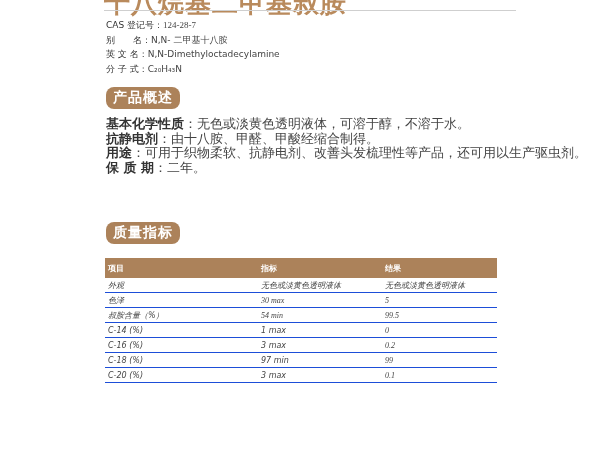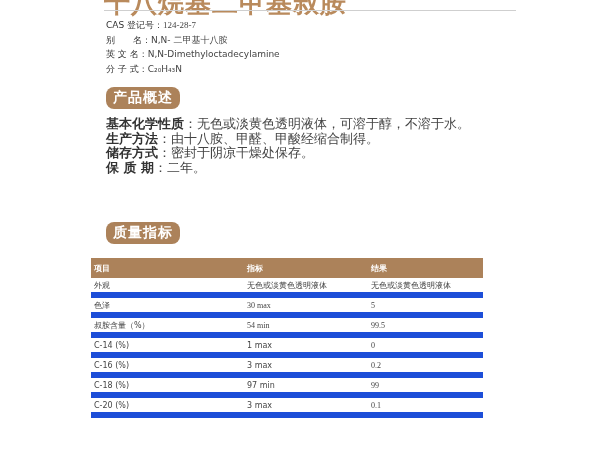--- a/index.html
+++ b/index.html
@@ -11,45 +11,45 @@
   .info { position:absolute; left:106px; top:18px; font-size:9px; line-height:14.5px; }
   .info .row { white-space:nowrap; }
   .info .lbl { font-weight:normal; color:#333; display:inline-block; }
   .info .val { color:#444; }
   .serif { font-family:"Liberation Serif", serif; }
   .badge { position:absolute; left:106px; background:#ac825a; color:#fff; font-weight:bold;
            font-size:14px; padding:2px 7px; border-radius:8px; letter-spacing:1px; }
   .desc { position:absolute; left:106px; top:117px; font-size:13px; line-height:14.5px; }
   .desc .lbl { font-weight:bold; color:#333; }
   .desc .val { color:#444; }
-  table { position:absolute; left:91px; top:258px; width:392px; border-collapse:collapse; font-size:8px; }
+  table { position:absolute; left:105px; top:258px; width:392px; border-collapse:collapse; font-size:8px; }
   th { background:#ac825a; color:#fff; text-align:left; font-weight:bold; height:20px; padding:0 3px; }
-  td { height:14px; padding:0 3px; border-bottom:6px solid #1d4ed8; color:#444; }
+  td { height:14px; padding:0 3px; border-bottom:1px solid #1d4ed8; color:#444;font-style:italic; }
   td.num { font-family:"Liberation Serif", serif; }
   .c1 { width:147px; } .c2 { width:118px;margin-top:24px; }
 </style>
 </head>
 <body>
 
 <div class="title">十八烷基二甲基叔胺</div>
 <div class="title-rule"></div>
 
 <div class="info">
   <div class="row"><span class="lbl">CAS 登记号</span><span class="val serif">：124-28-7</span></div>
   <div class="row"><span class="lbl">别　　名</span><span class="val">：N,N- 二甲基十八胺</span></div>
   <div class="row"><span class="lbl">英 文 名</span><span class="val">：N,N-Dimethyloctadecylamine</span></div>
   <div class="row"><span class="lbl">分 子 式</span><span class="val">：C₂₀H₄₃N</span></div>
 </div>
 
 <div class="badge" style="top:87px;">产品概述</div>
 
 <div class="desc">
   <div><span class="lbl">基本化学性质</span><span class="val">：无色或淡黄色透明液体，可溶于醇，不溶于水。</span></div>
-  <div><span class="lbl">生产方法</span><span class="val">：由十八胺、甲醛、甲酸经缩合制得。</span></div>
-  <div><span class="lbl">储存方式</span><span class="val">：密封于阴凉干燥处保存。</span></div>
+  <div><span class="lbl">抗静电剂</span><span class="val">：由十八胺、甲醛、甲酸经缩合制得。</span></div>
+  <div><span class="lbl">用途</span><span class="val">：可用于织物柔软、抗静电剂、改善头发梳理性等产品，还可用以生产驱虫剂。</span></div>
   <div><span class="lbl">保 质 期</span><span class="val">：二年。</span></div>
 </div>
 
 <div class="badge" style="top:222px;">质量指标</div>
 
 <table>
   <thead>
     <tr>
       <th class="c1">项目</th>
       <th class="c2">指标</th>

